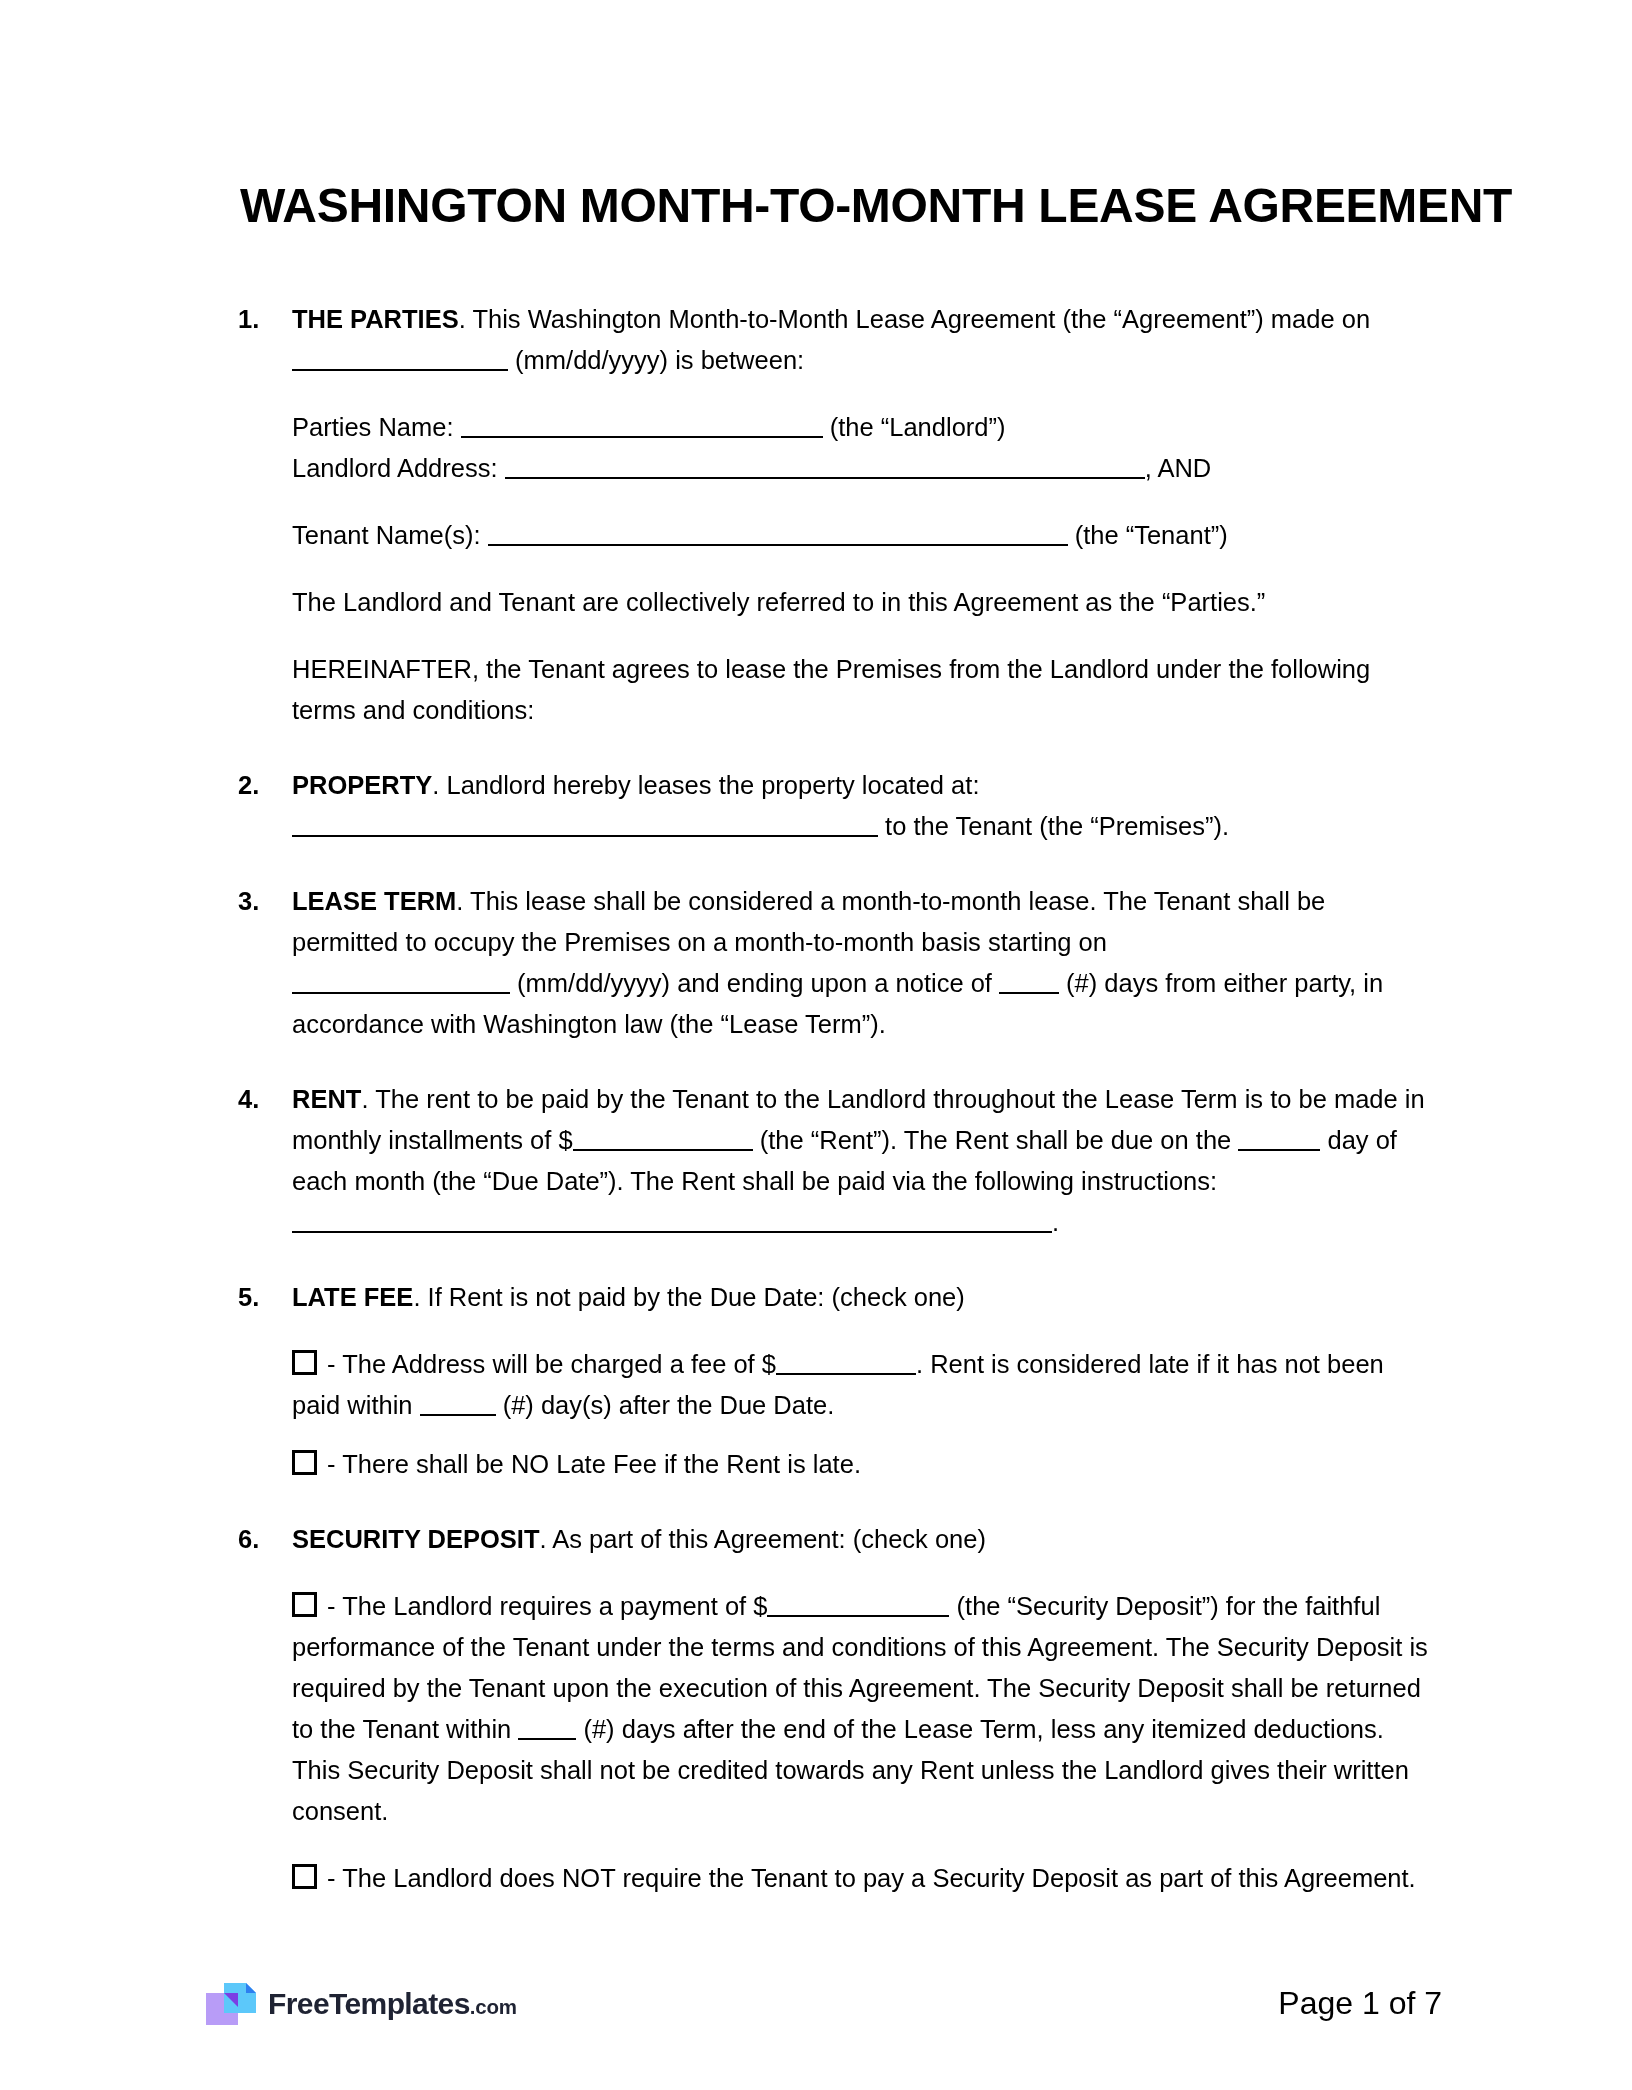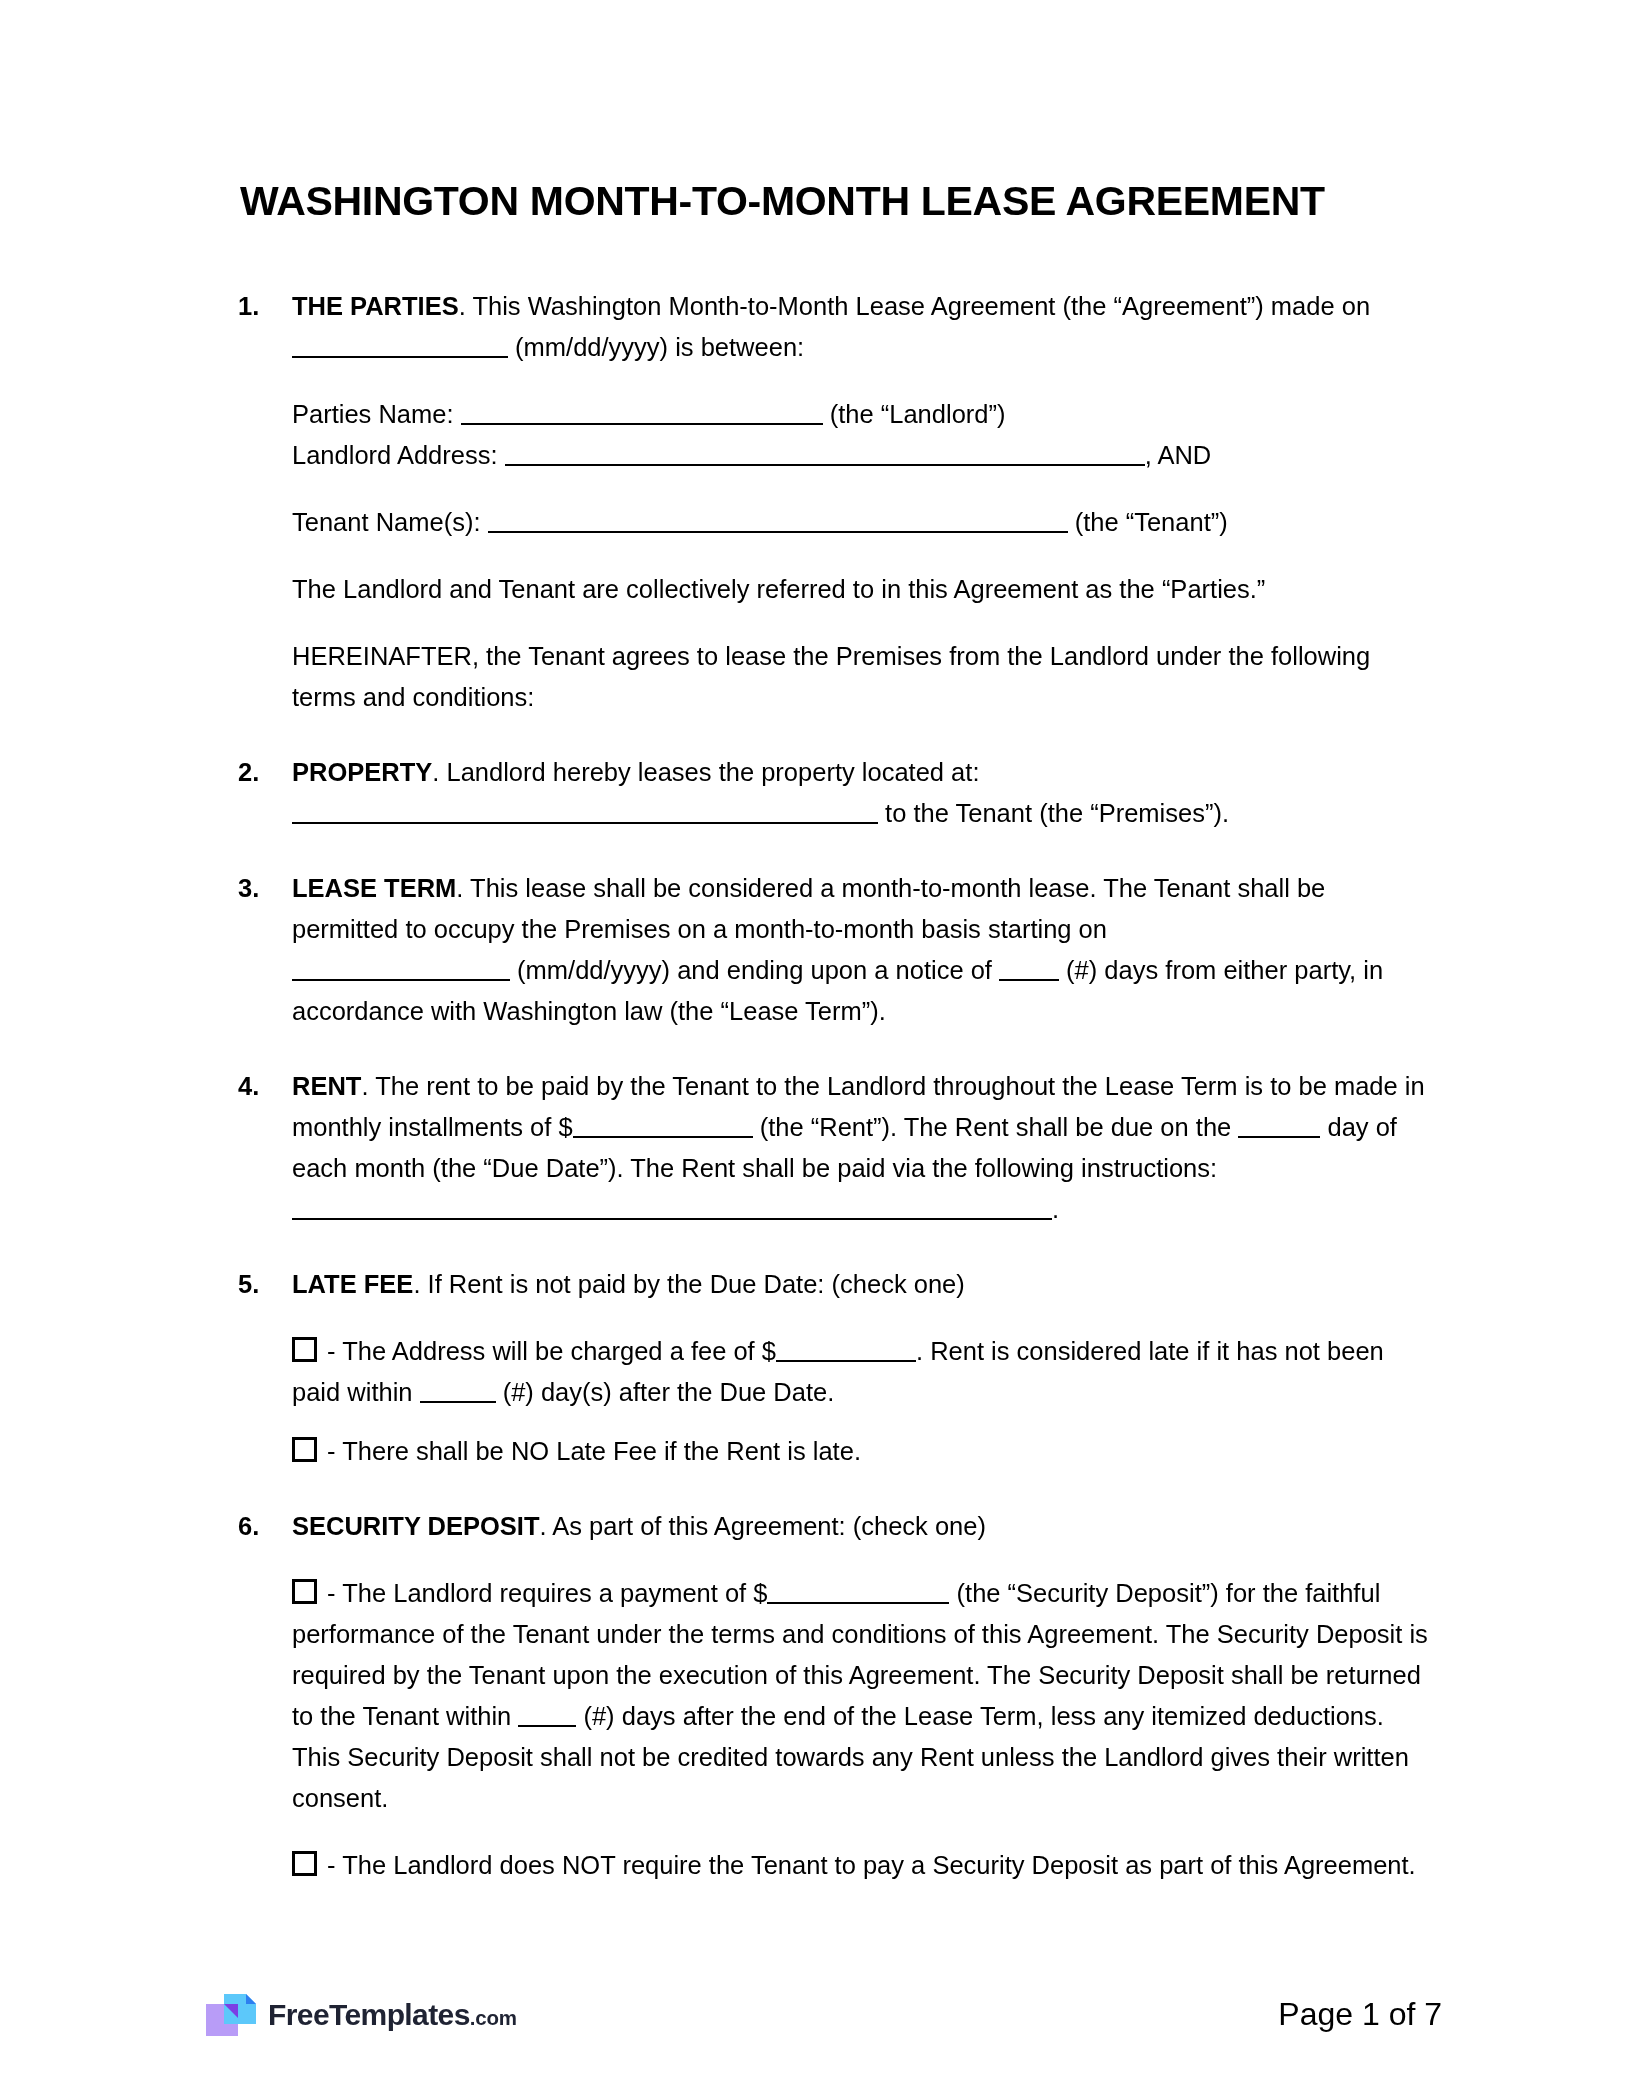--- a/index.html
+++ b/index.html
@@ -21,21 +21,21 @@
   }
   .content {
     position: absolute;
     left: 238px;
     top: 0;
     width: 1200px;
   }
 
   
   .doc-title {
-    font-size: 41px;
+    font-size: 48px;
     font-weight: bold;
     letter-spacing: -0.3px;
     margin-top: 178px;
     margin-left: 2px;
     white-space: nowrap;
   }
 
   
   .section {
     position: relative;
@@ -89,21 +89,21 @@
 
   .gap-sm { height: 18px; }
   .gap-md { height: 26px; }
   .gap-lg { height: 34px; }
 
   
   .footer {
     position: absolute;
     left: 0;
     right: 0;
-    bottom: 0;
+    bottom: 11px;
     height: 150px;
   }
   .logo-wrap {
     position: absolute;
     left: 206px;
     bottom: 52px;
     display: flex;
     align-items: center;
   }
   .logo-mark {

